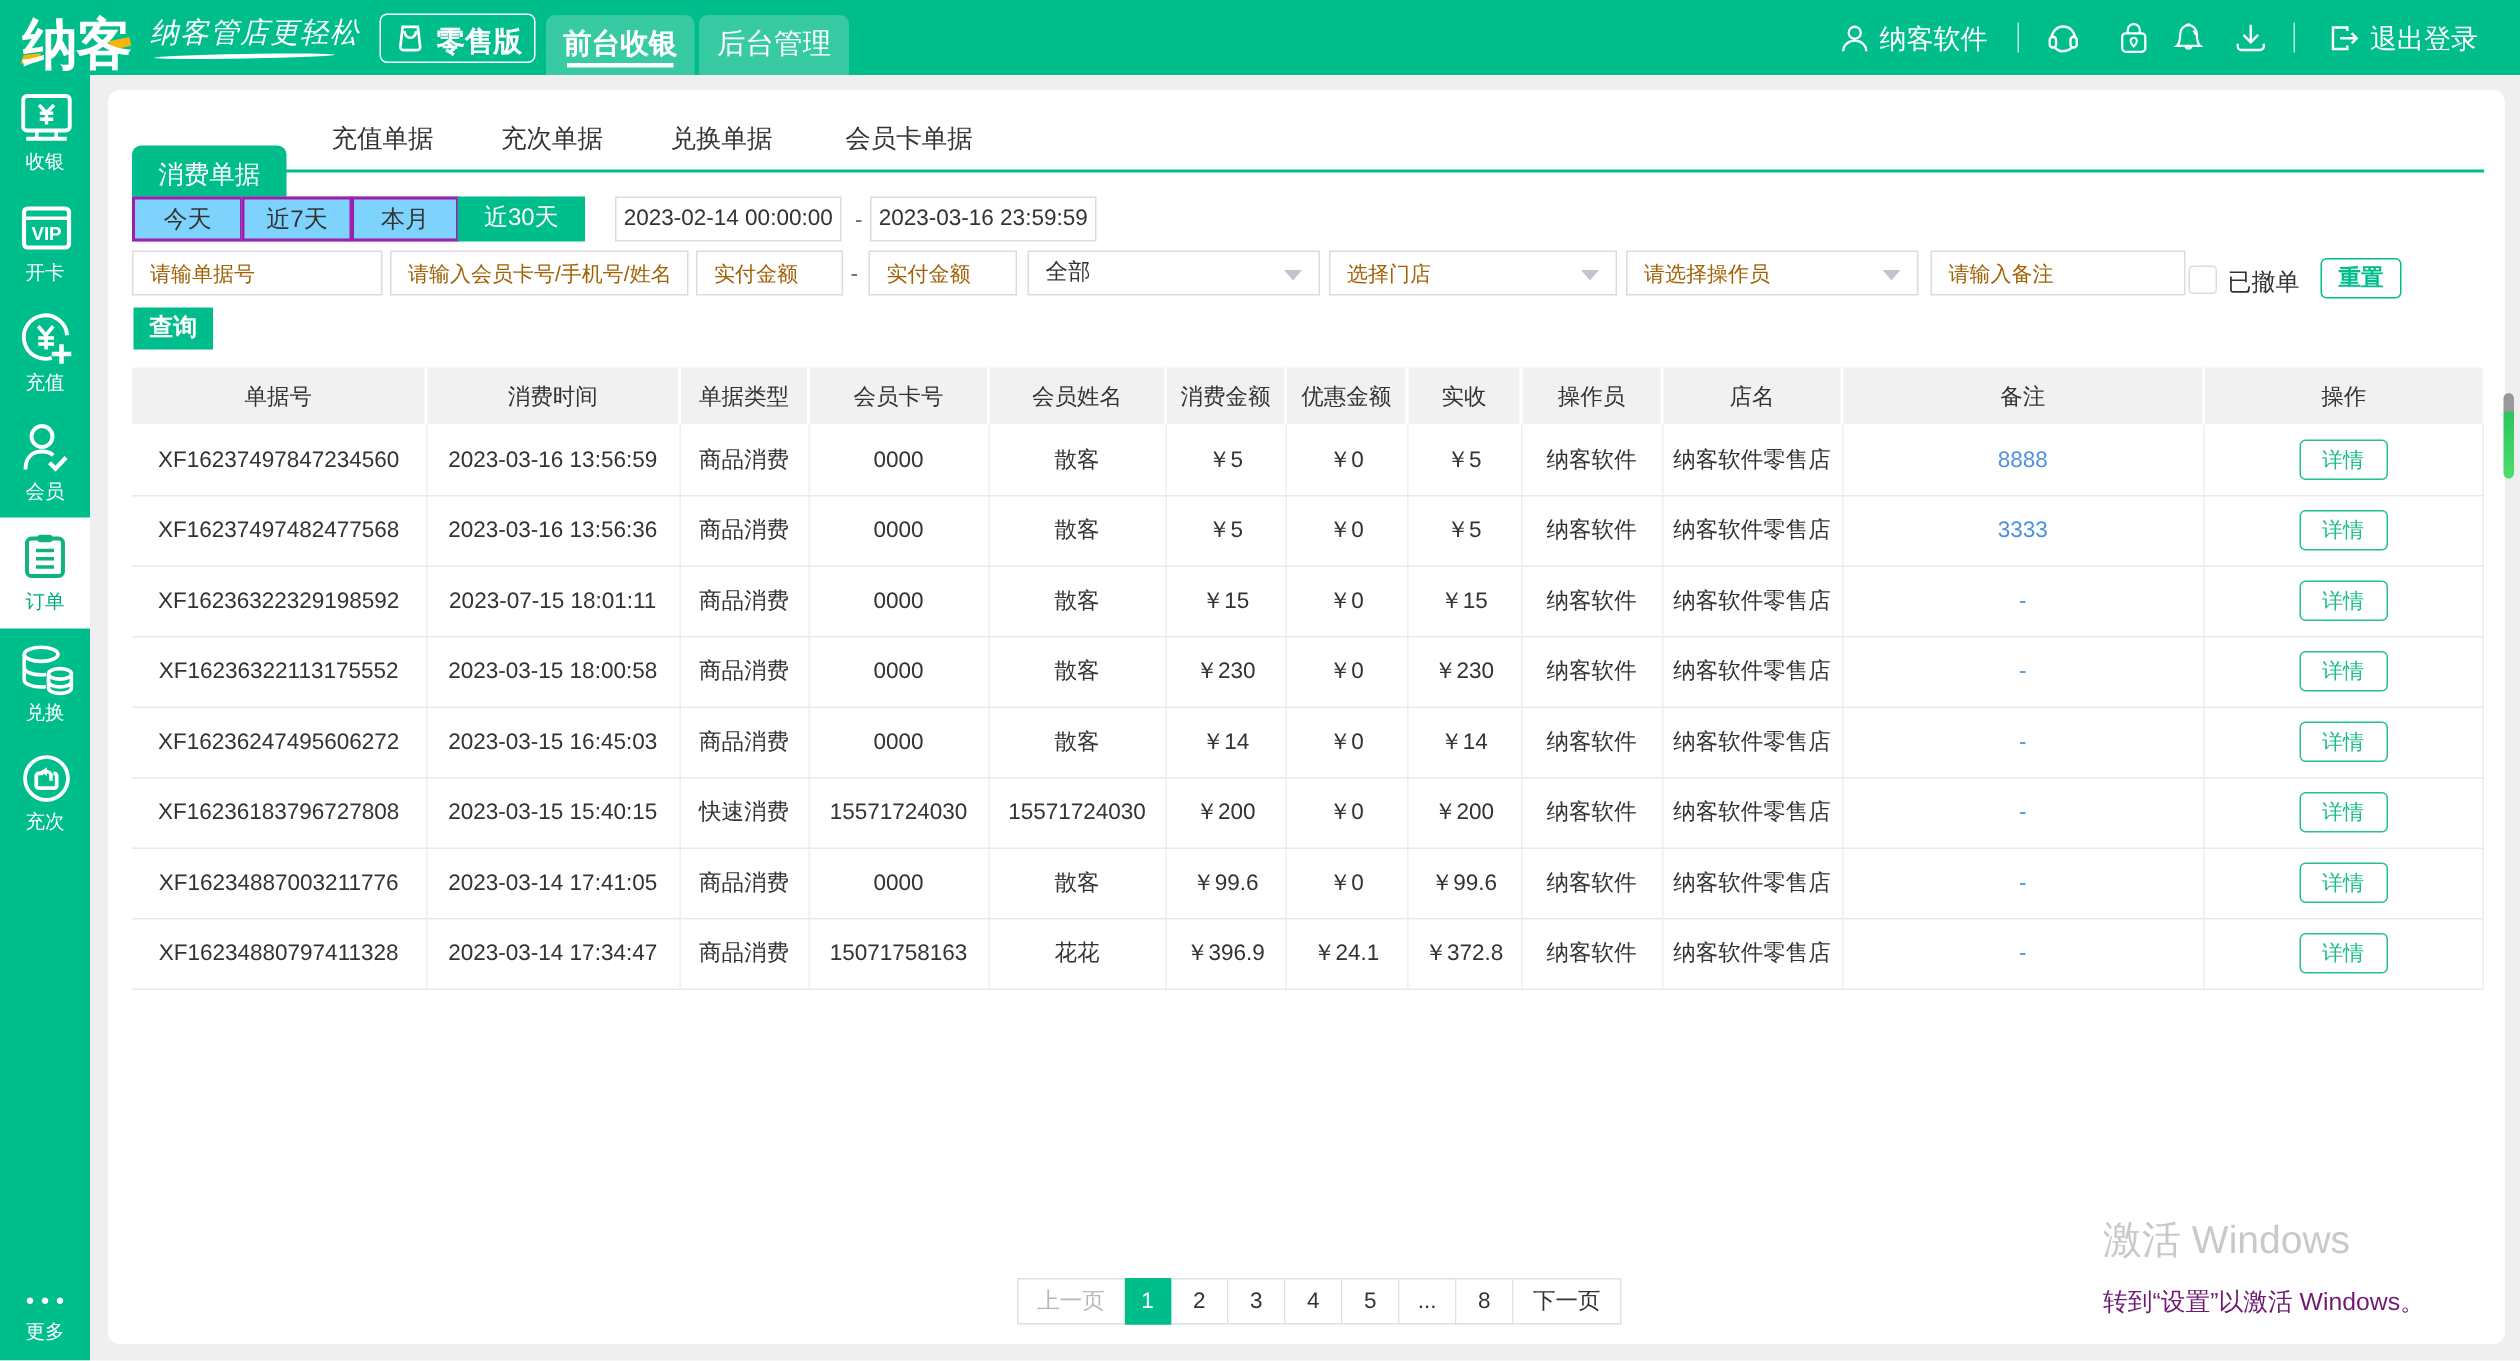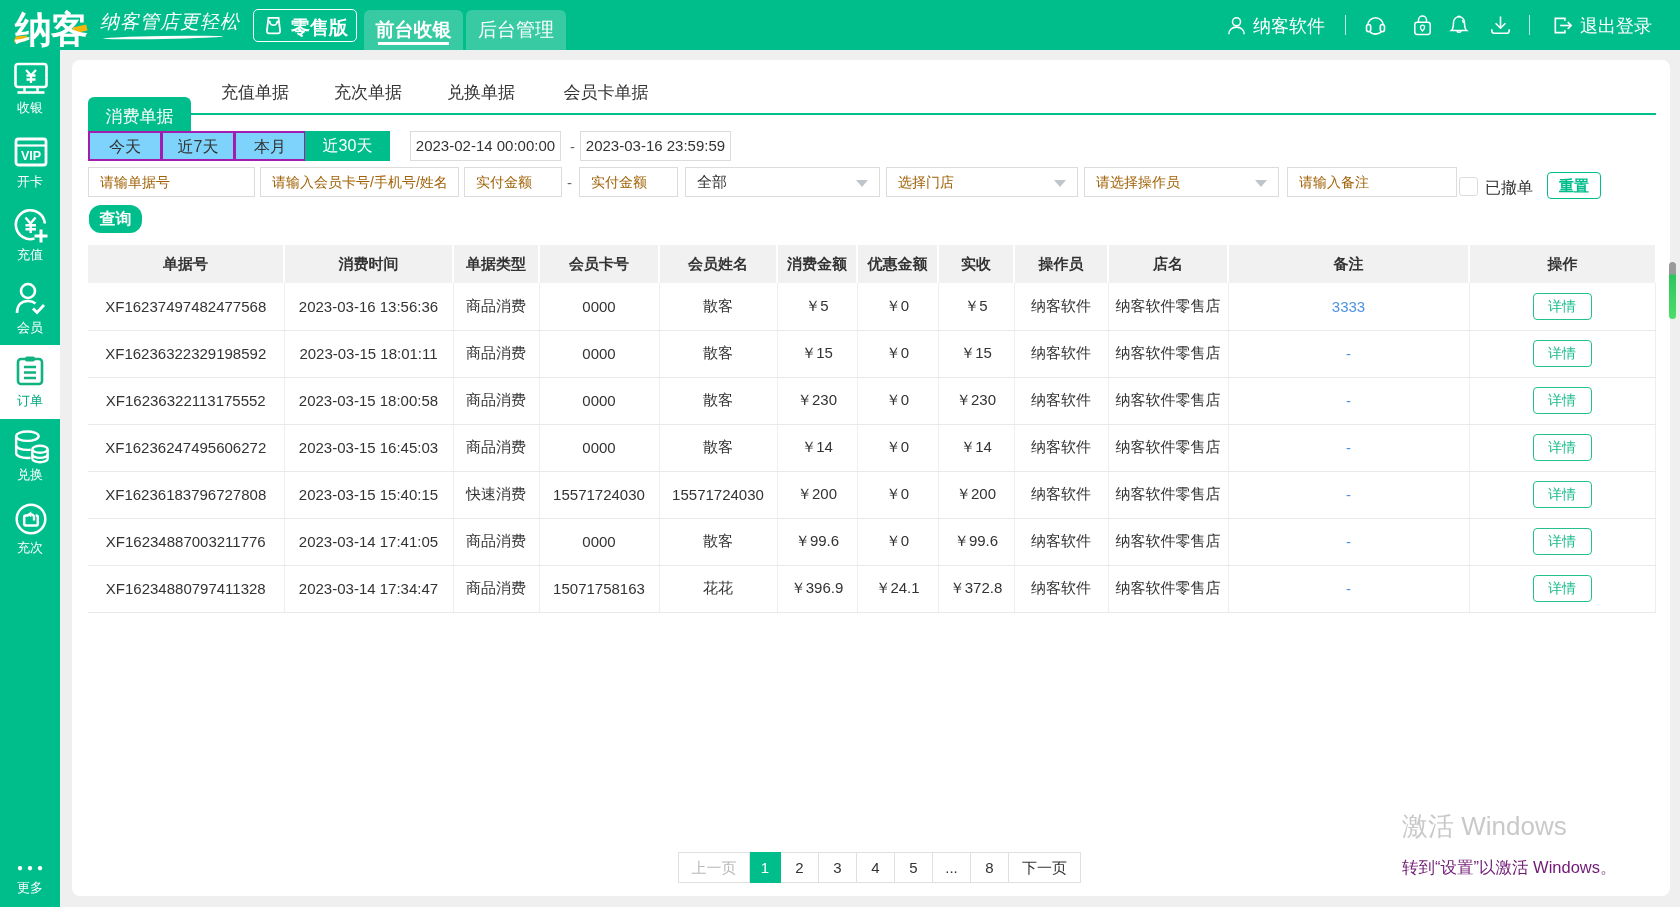--- a/index.html
+++ b/index.html
@@ -43,25 +43,25 @@
   .qb { position:absolute; top:71px; height:30px; border:2px solid #a21caf; background:#7dd3fc; font-size:16px; color:#333; text-align:center; line-height:28px; }
   .qb.on { background:#00be8c; color:#fff; border:none; line-height:30px; }
   .dinput { position:absolute; top:71px; height:30px; border:1px solid #dcdcdc; background:#fff; font-size:15px; color:#333; text-align:center; line-height:28px; white-space:nowrap; }
   .fin { position:absolute; top:107px; height:30px; border:1px solid #dcdcdc; background:#fff; font-size:14px; color:#a16207; line-height:28px; padding-left:11px; white-space:nowrap; overflow:hidden; }
   .fin.sel { color:#333; font-size:15px; }
   .fin .arr { position:absolute; right:11px; top:12px; width:0; height:0; border-left:6px solid transparent; border-right:6px solid transparent; border-top:7px solid #c0c4cc; }
   .dash { position:absolute; color:#666; font-size:15px; }
   .chk { position:absolute; left:1459px; top:177px; width:19px; height:19px; border:1px solid #dcdcdc; border-radius:3px; background:#fff; }
   .chklbl { position:absolute; left:1485px; top:178px; font-size:16px; color:#333; }
   .reset { position:absolute; left:1547px; top:172px; width:54px; height:27px; border:1px solid #00be8c; border-radius:4px; color:#00be8c; font-size:15px; font-weight:bold; text-align:center; line-height:25px; }
-  .query { position:absolute; left:89px; top:205px; width:53px; height:28px; background:#00be8c; border-radius:12px; color:#fff; font-size:16px; font-weight:bold; text-align:center; line-height:28px; }
+  .query { position:absolute; left:89px; top:205px; width:53px; height:28px; background:#00be8c; border-radius:0; color:#fff; font-size:16px; font-weight:bold; text-align:center; line-height:28px; }
 
   
   table.grid { position:absolute; left:88px; top:245px; border-collapse:collapse; table-layout:fixed; width:1567px; font-size:15px; color:#333; }
-  table.grid th { background:#f1f1f1; height:38px; font-size:15px; font-weight:bold; border-right:2px solid #fff; }
+  table.grid th { background:#f1f1f1; height:38px; font-size:15px; font-weight:normal; border-right:2px solid #fff; }
   table.grid th:last-child { border-right:none; }
   table.grid td { height:47px; text-align:center; border-bottom:1px solid #e9e9e9; border-right:1px solid #eee; background:#fff; }
   table.grid td:last-child { border-right:1px solid #eee; }
   .det { display:inline-block; width:59px; height:27px; border:1px solid #25c08f; border-radius:4px; color:#1bbc8c; font-size:14px; line-height:25px; }
   .blue { color:#4c92e0; }
 
   
   .pager { position:absolute; left:678px; top:852px; height:31px; display:flex; font-size:15px; color:#333; }
   .pg { width:38px; height:31px; border:1px solid #e0e0e0; border-left:none; background:#fff; text-align:center; line-height:29px; }
   .pg.w { width:72px; }
@@ -250,36 +250,50 @@
         <th>会员姓名</th>
         <th>消费金额</th>
         <th>优惠金额</th>
         <th>实收</th>
         <th>操作员</th>
         <th>店名</th>
         <th>备注</th>
         <th>操作</th>
       </tr>
   <tr>
+        <td>XF16237497847234560</td>
+        <td>2023-03-16 13:56:59</td>
+        <td>商品消费</td>
+        <td>0000</td>
+        <td>散客</td>
+        <td>￥5</td>
+        <td>￥0</td>
+        <td>￥5</td>
+        <td>纳客软件</td>
+        <td>纳客软件零售店</td>
+        <td class="blue">8888</td>
+        <td><span class="det">详情</span></td>
+      </tr>
+  <tr>
         <td>XF16237497482477568</td>
         <td>2023-03-16 13:56:36</td>
         <td>商品消费</td>
         <td>0000</td>
         <td>散客</td>
         <td>￥5</td>
         <td>￥0</td>
         <td>￥5</td>
         <td>纳客软件</td>
         <td>纳客软件零售店</td>
         <td class="blue">3333</td>
         <td><span class="det">详情</span></td>
       </tr>
   <tr>
         <td>XF16236322329198592</td>
-        <td>2023-03-15 18:01:11</td>
+        <td>2023-07-15 18:01:11</td>
         <td>商品消费</td>
         <td>0000</td>
         <td>散客</td>
         <td>￥15</td>
         <td>￥0</td>
         <td>￥15</td>
         <td>纳客软件</td>
         <td>纳客软件零售店</td>
         <td class="blue">-</td>
         <td><span class="det">详情</span></td>

